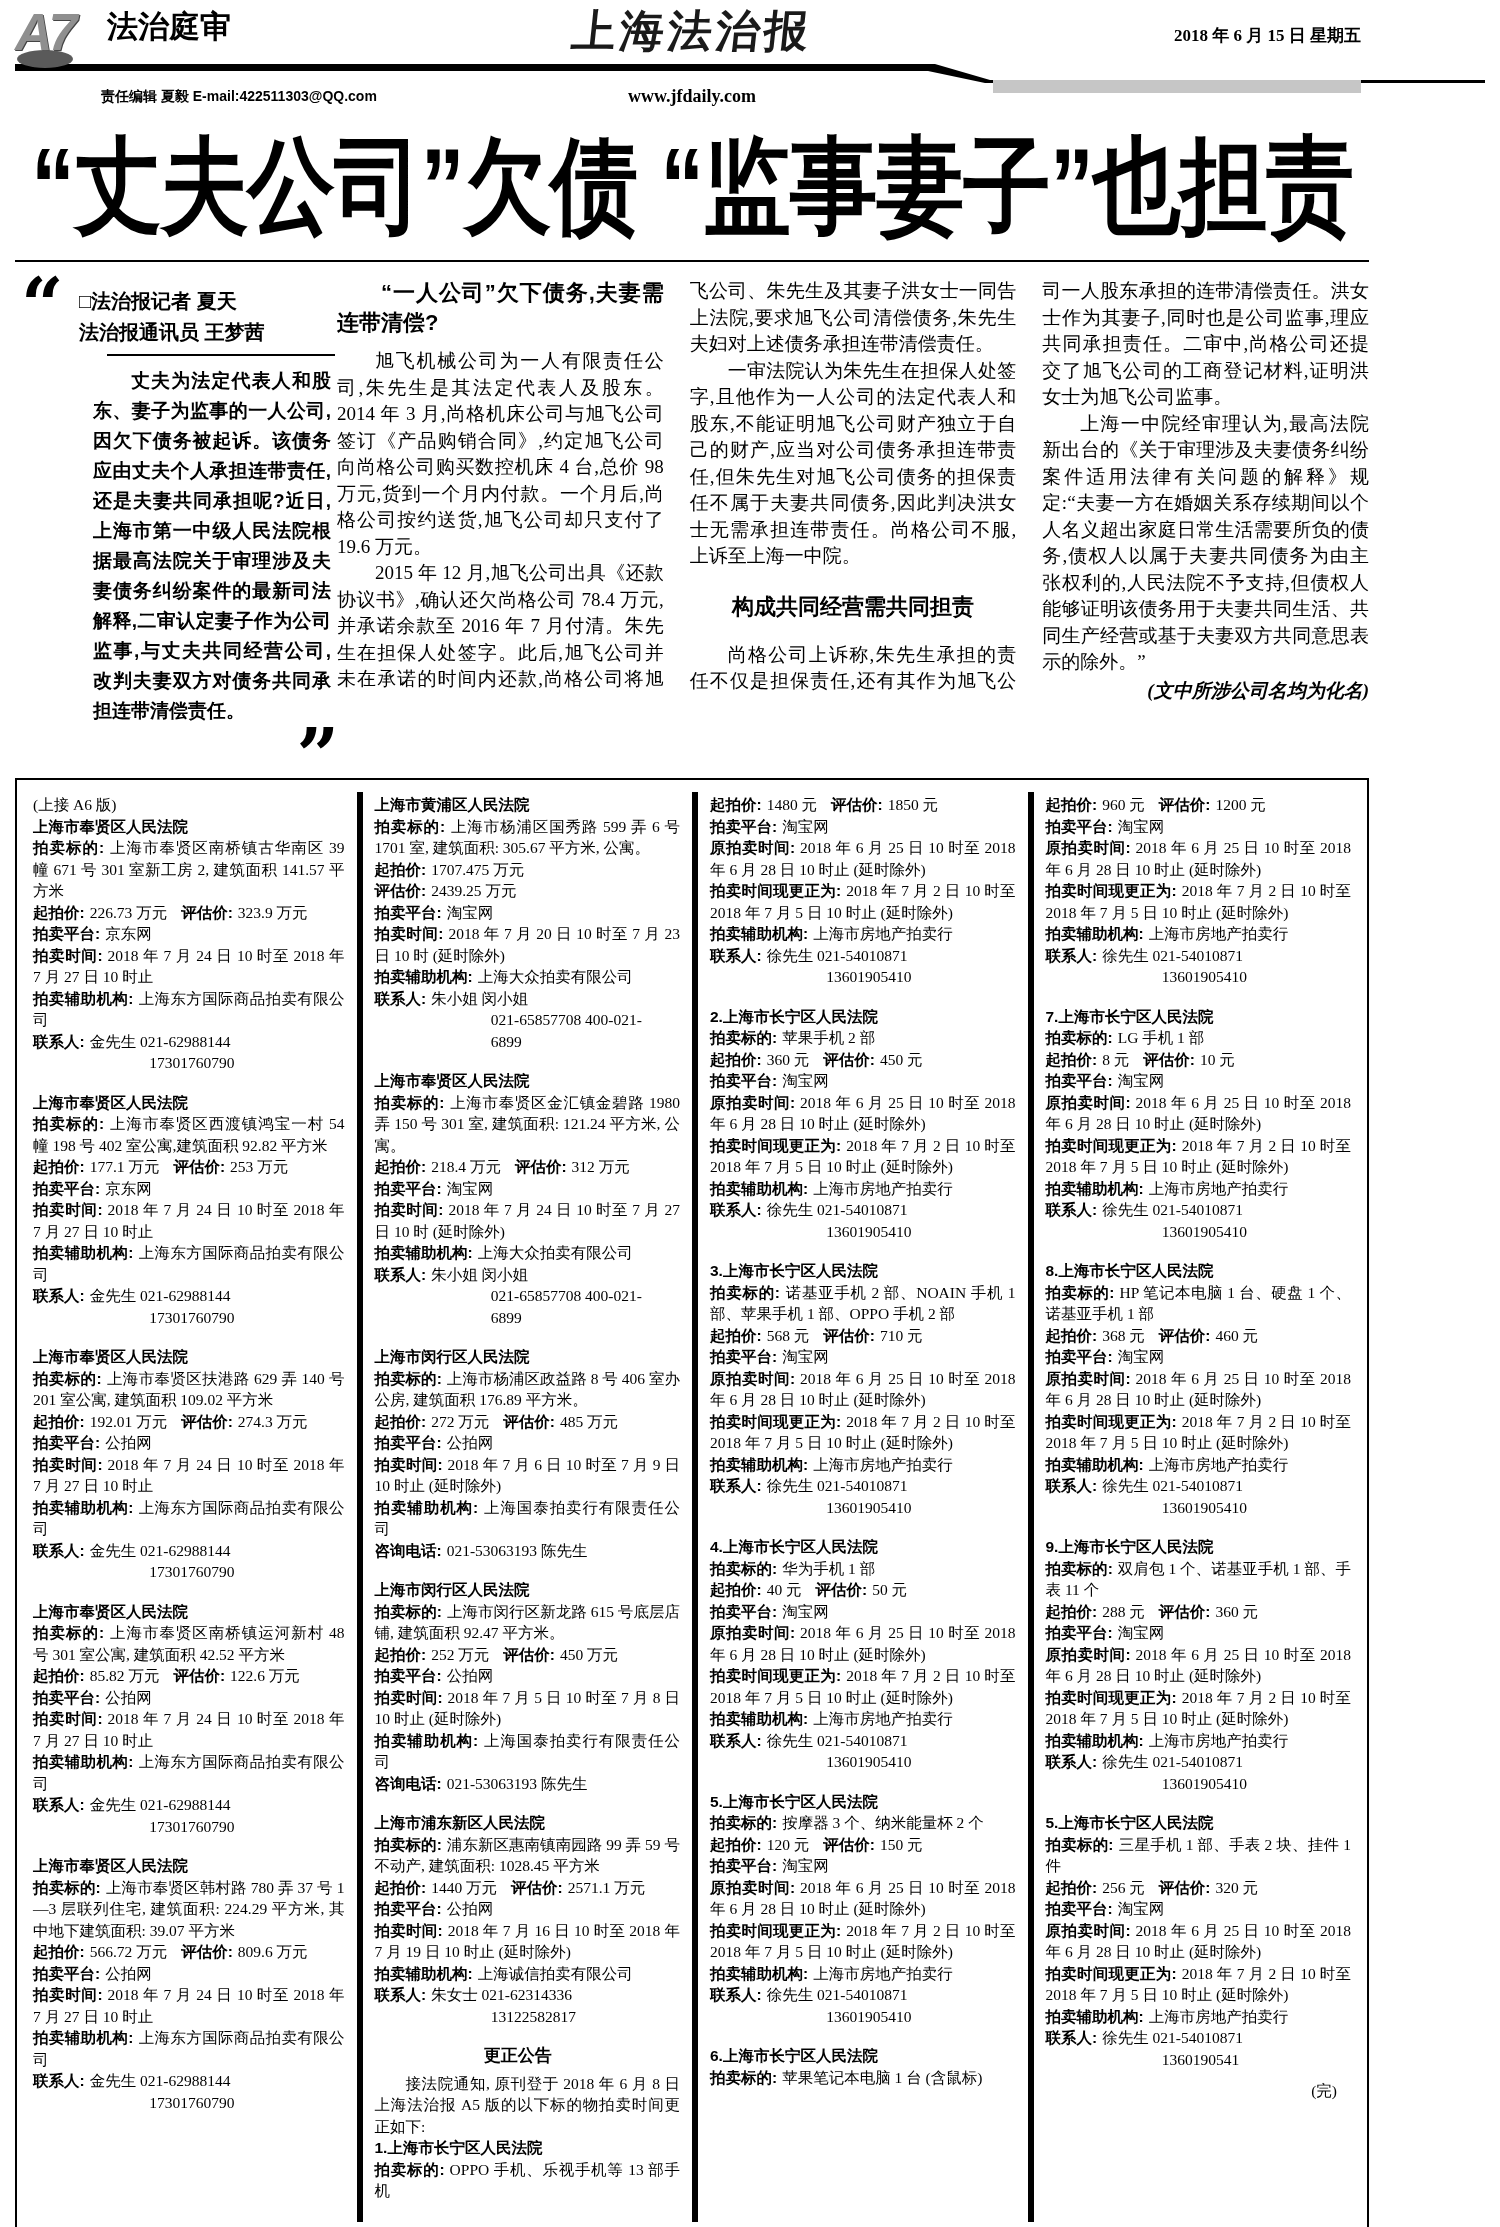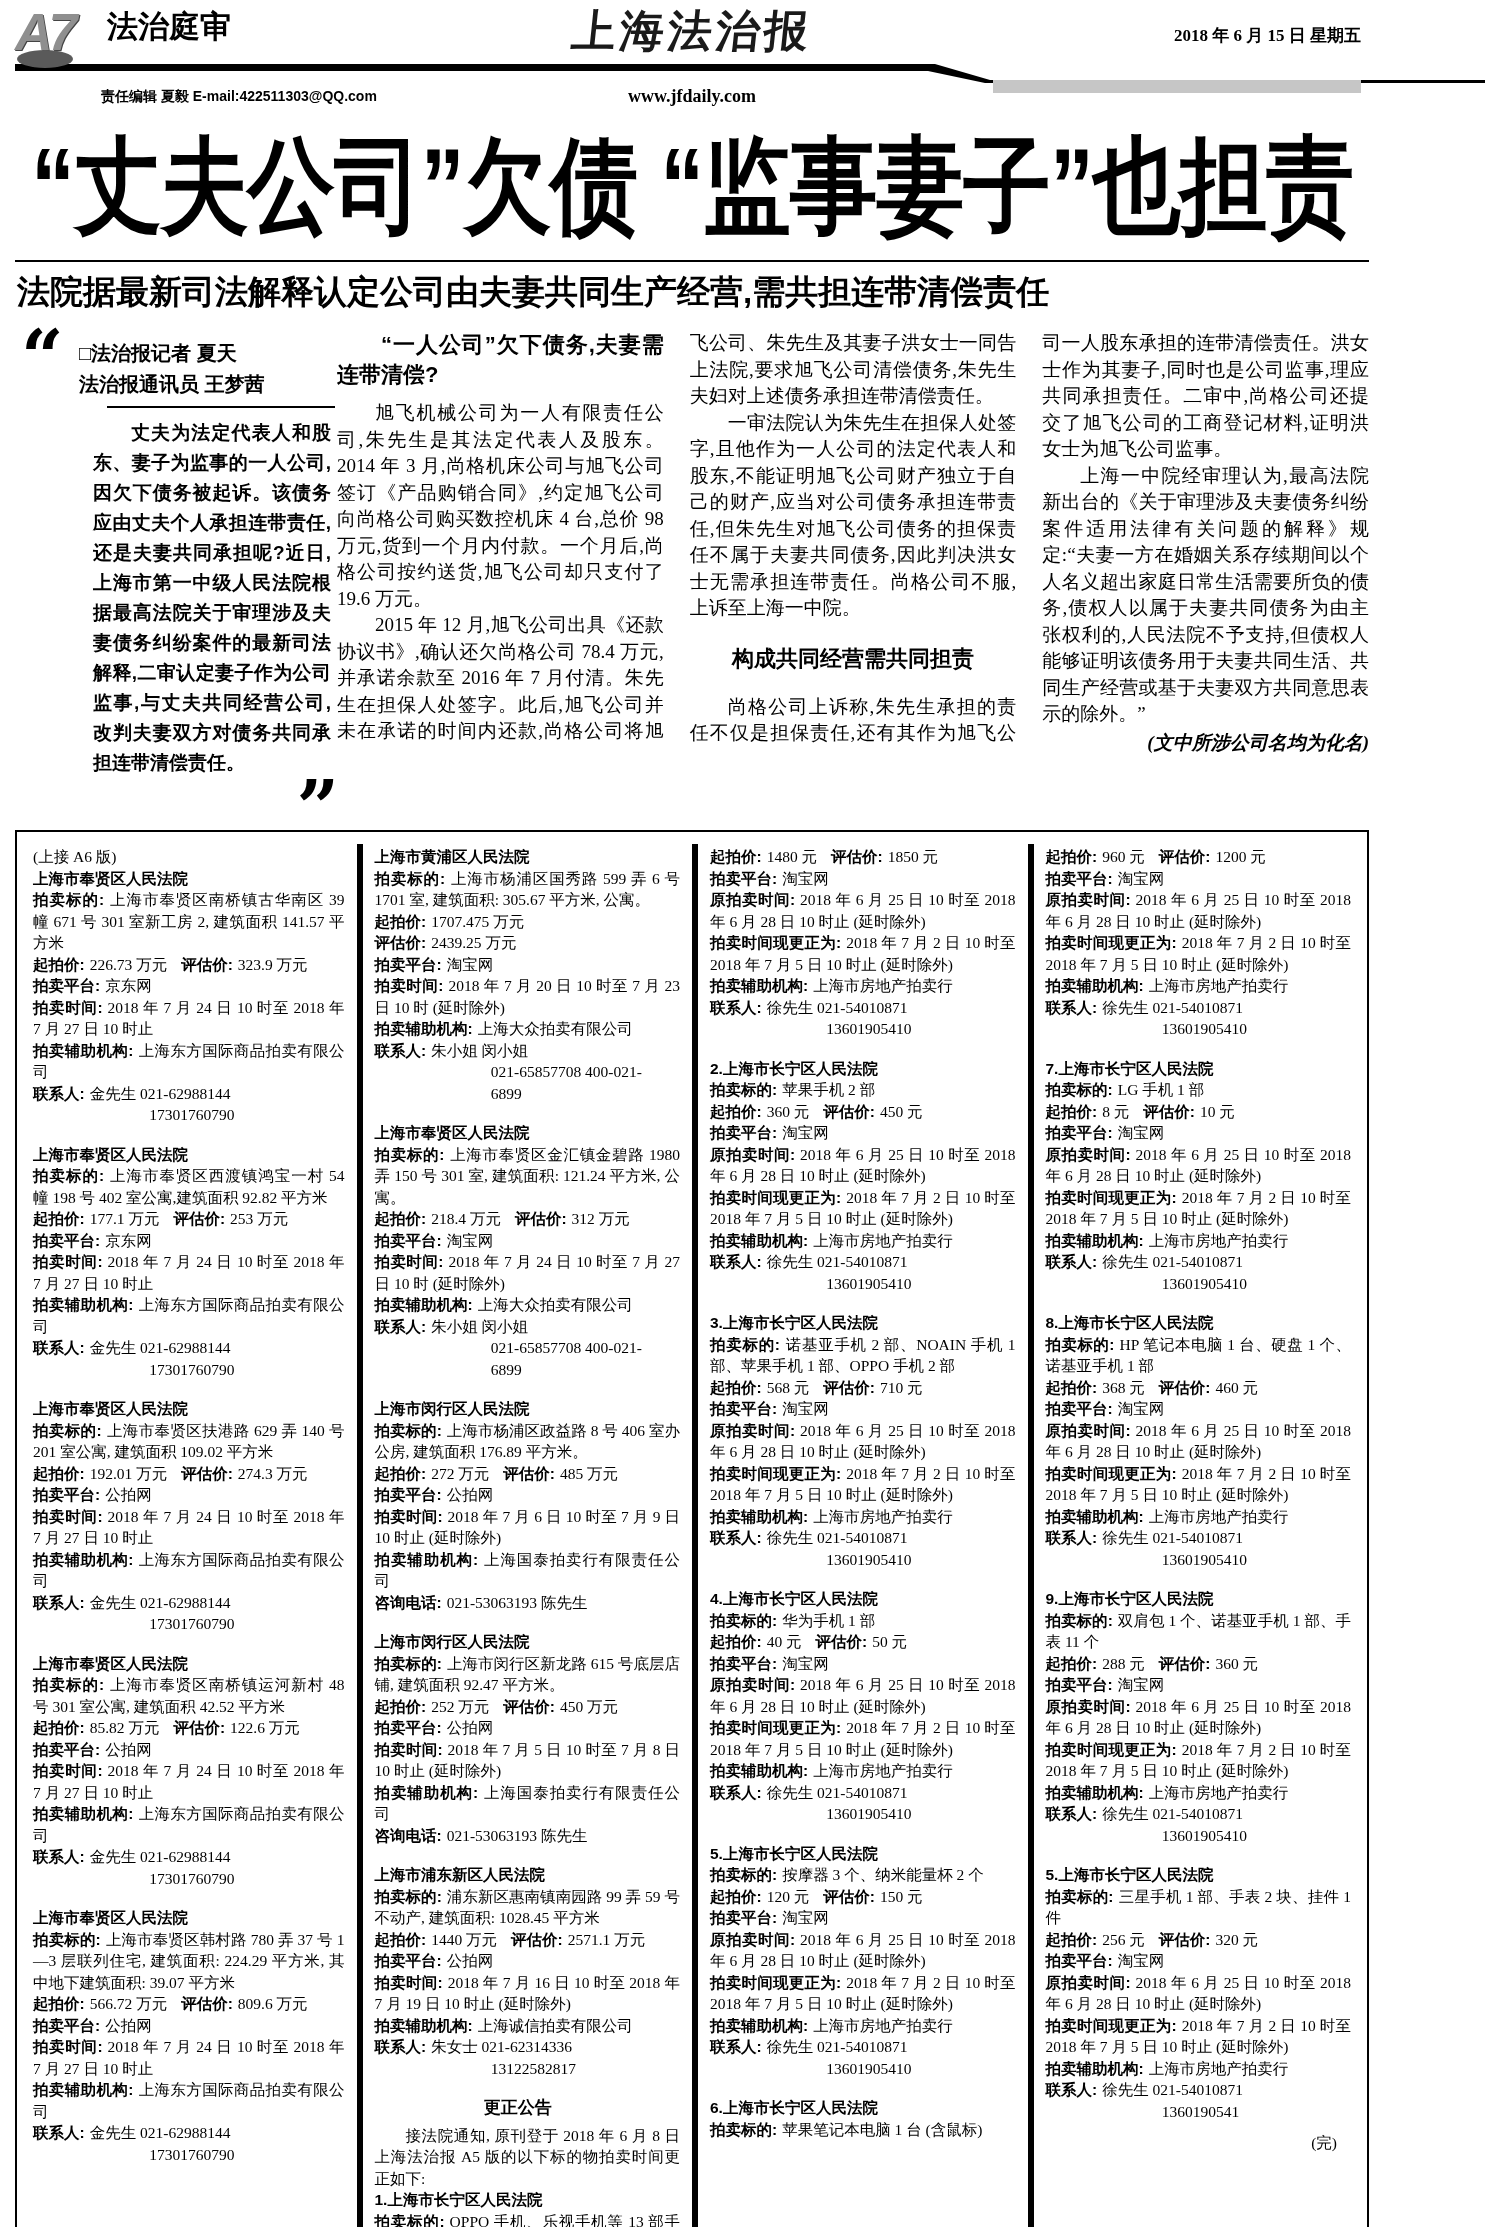--- a/index.html
+++ b/index.html
@@ -113,21 +113,20 @@
     <polygon points="0,2 920,2 975,18 1470,18 1470,21 970,21 913,9 0,9" fill="#000"></polygon>
   </svg>
   <div class="hdr2">
     <div class="editor-line">责任编辑 夏毅  E-mail:422511303@QQ.com</div>
     <div class="website">www.jfdaily.com</div>
     <div class="gray-bar"></div>
   </div>
 
   <div class="headline">“丈夫公司”欠债 “监事妻子”也担责</div>
   <hr class="deck-rule">
-  <div class="deck">法院据最新司法解释认定公司由夫妻共同生产经营,需共担连带清偿责任</div>
 
   <div class="article-wrap">
     <div class="quote-block">
       <div class="q-open">“</div>
       <div class="bylines">
         <div>□法治报记者  夏天</div>
         <div>法治报通讯员  王梦茜</div>
       </div>
       <hr class="byline-rule">
       <p class="lead">丈夫为法定代表人和股东、妻子为监事的一人公司,因欠下债务被起诉。该债务应由丈夫个人承担连带责任,还是夫妻共同承担呢?近日,上海市第一中级人民法院根据最高法院关于审理涉及夫妻债务纠纷案件的最新司法解释,二审认定妻子作为公司监事,与丈夫共同经营公司,改判夫妻双方对债务共同承担连带清偿责任。</p>

